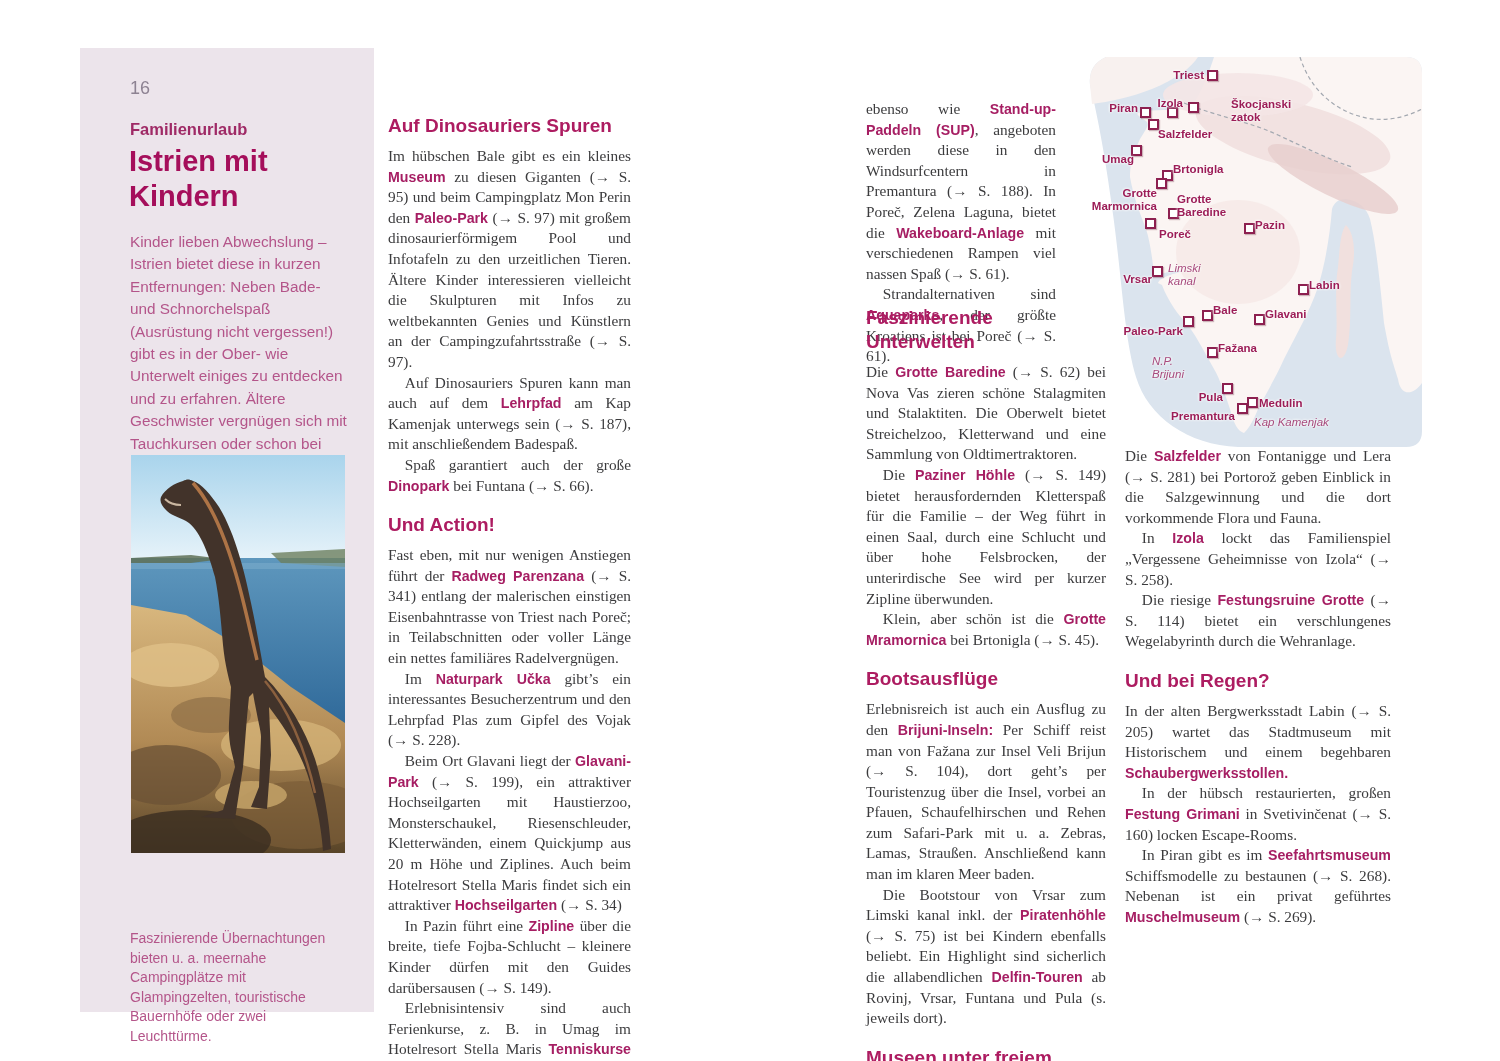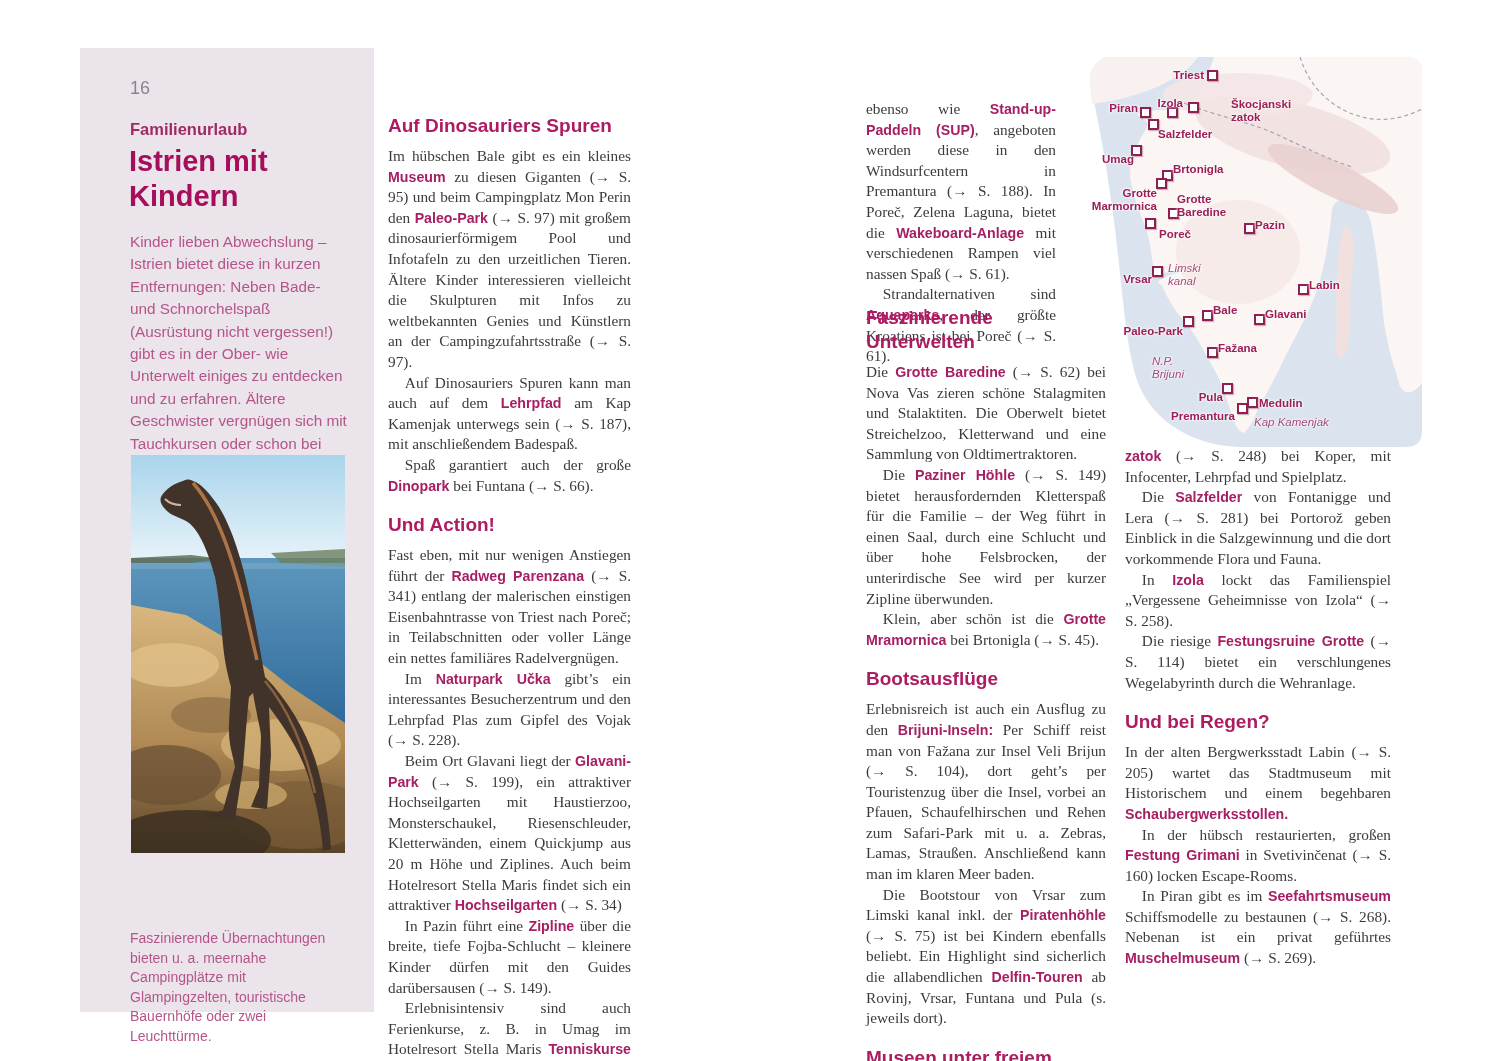--- a/index.html
+++ b/index.html
@@ -120,21 +120,20 @@
       <div class="sec-heading">Faszinierende Unterwelten</div>
       <p class="para"><span>Die </span><span class="hl">Grotte Baredine</span><span> (→ S. 62) bei Nova Vas zieren schöne Stalagmiten und Stalaktiten. Die Oberwelt bietet Streichelzoo, Kletterwand und eine Sammlung von Oldtimertraktoren.</span></p>
       <p class="para"><span>Die </span><span class="hl">Paziner Höhle</span><span> (→ S. 149) bietet herausfordernden Kletterspaß für die Familie – der Weg führt in einen Saal, durch eine Schlucht und über hohe Felsbrocken, der unterirdische See wird per kurzer Zipline überwunden.</span></p>
       <p class="para"><span>Klein, aber schön ist die </span><span class="hl">Grotte Mramornica</span><span> bei Brtonigla (→ S. 45).</span></p>
       <div class="sec-heading">Bootsausflüge</div>
       <p class="para"><span>Erlebnisreich ist auch ein Ausflug zu den </span><span class="hl">Brijuni-Inseln:</span><span> Per Schiff reist man von Fažana zur Insel Veli Brijun (→ S. 104), dort geht’s per Touristenzug über die Insel, vorbei an Pfauen, Schaufelhirschen und Rehen zum Safari-Park mit u. a. Zebras, Lamas, Straußen. Anschließend kann man im klaren Meer baden.</span></p>
       <p class="para"><span>Die Bootstour von Vrsar zum Limski kanal inkl. der </span><span class="hl">Piratenhöhle</span><span> (→ S. 75) ist bei Kindern ebenfalls beliebt. Ein Highlight sind sicherlich die allabendlichen </span><span class="hl">Delfin-Touren</span><span> ab Rovinj, Vrsar, Funtana und Pula (s. jeweils dort).</span></p>
       <div class="sec-heading">Museen unter freiem Himmel</div>
     </div>
   <div class="col col4">
-      <p class="para"><span class="hl">zatok</span><span> (→ S. 248) bei Koper, mit Infocenter, Lehrpfad und Spielplatz.</span></p>
       <p class="para"><span>Die </span><span class="hl">Salzfelder</span><span> von Fontanigge und Lera (→ S. 281) bei Portorož geben Einblick in die Salzgewinnung und die dort vorkommende Flora und Fauna.</span></p>
       <p class="para"><span>In </span><span class="hl">Izola</span><span> lockt das Familienspiel „Vergessene Geheimnisse von Izola“ (→ S. 258).</span></p>
       <p class="para"><span>Die riesige </span><span class="hl">Festungsruine Grotte</span><span> (→ S. 114) bietet ein verschlungenes Wegelabyrinth durch die Wehranlage.</span></p>
       <div class="sec-heading">Und bei Regen?</div>
       <p class="para"><span>In der alten Bergwerksstadt Labin (→ S. 205) wartet das Stadtmuseum mit Historischem und einem begehbaren </span><span class="hl">Schaubergwerksstollen.</span></p>
       <p class="para"><span>In der hübsch restaurierten, großen </span><span class="hl">Festung Grimani</span><span> in Svetivinčenat (→ S. 160) locken Escape-Rooms.</span></p>
       <p class="para"><span>In Piran gibt es im </span><span class="hl">Seefahrtsmuseum</span><span> Schiffsmodelle zu bestaunen (→ S. 268). Nebenan ist ein privat geführtes </span><span class="hl">Muschelmuseum</span><span> (→ S. 269).</span></p>
     </div>
 
   <div class="map">

